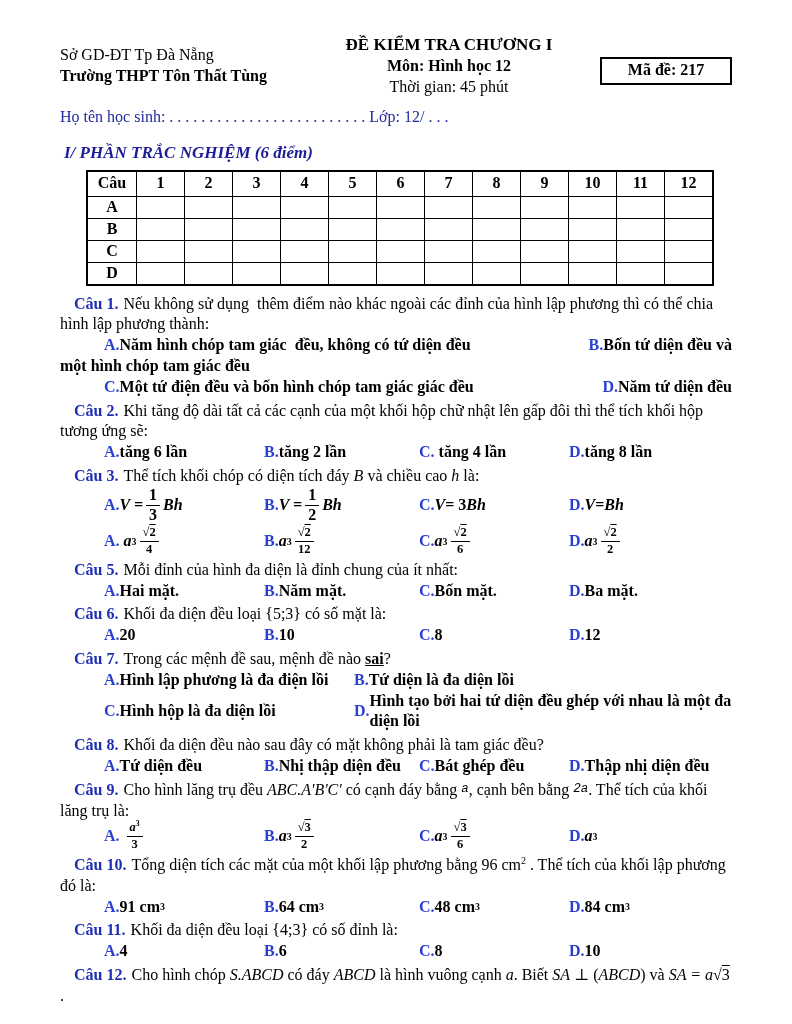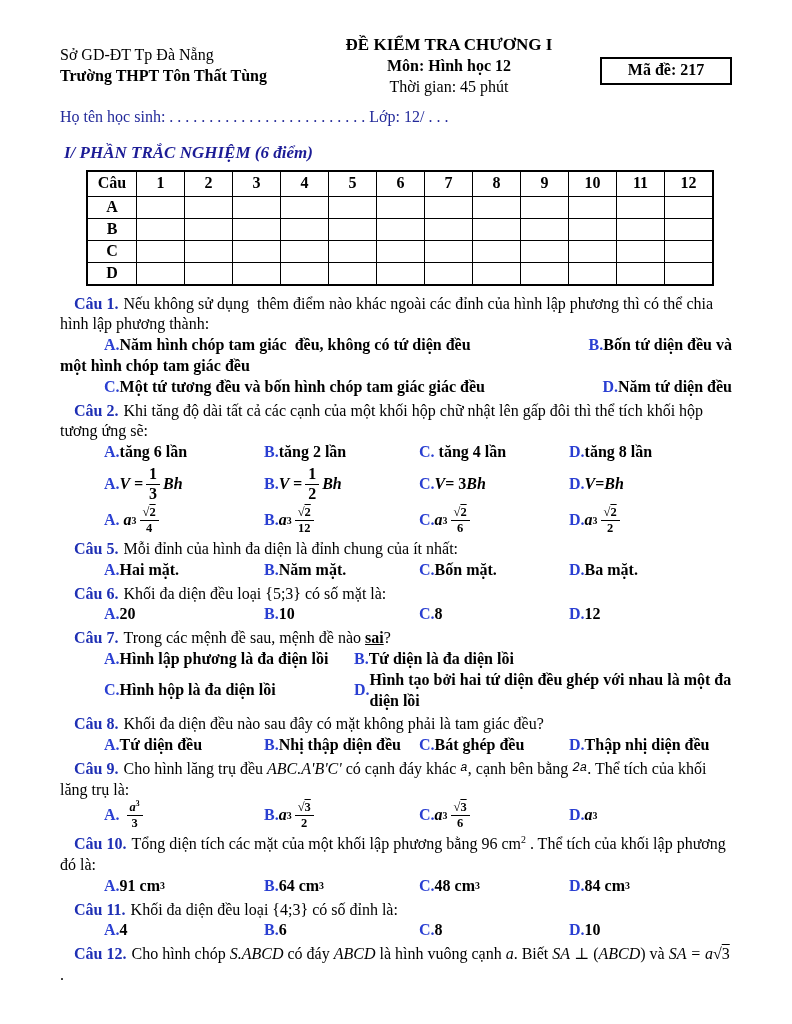--- a/index.html
+++ b/index.html
@@ -183,21 +183,21 @@
           <span class="opt-cell" style="flex: 1 1 0%;">
             <span class="opt-text">
               <span>một hình chóp tam giác đều</span>
             </span>
           </span>
         </div>
         <div class="opt-row ind">
           <span class="opt-cell" style="flex: 1 1 0%;">
             <span class="opt-letter">C.</span>
             <span class="opt-text" style="white-space: normal;">
-              <span>Một tứ tương đều và bốn hình chóp tam giác giác đều</span>
+              <span>Một tứ điện đều và bốn hình chóp tam giác giác đều</span>
             </span>
           </span>
           <span class="opt-cell">
             <span class="opt-letter">D.</span>
             <span class="opt-text" style="white-space: normal;">
               <span>Năm tứ diện đều</span>
             </span>
           </span>
         </div>
       </div>
@@ -224,20 +224,21 @@
           </span>
           <span class="opt-cell" style="flex: 1 1 0%;">
             <span class="opt-letter">D.</span>
             <span class="opt-text">
               <span>tăng 8 lần</span>
             </span>
           </span>
         </div>
       </div>
       <div class="q">
+        <p class="q-text"><span class="q-label">Câu 3.</span><span>Thể tích khối chóp có diện tích đáy </span><span class="mi">B</span><span> và chiều cao </span><span class="mi">h</span><span> là:</span></p>
         <div class="opt-row ind">
           <span class="opt-cell" style="width: 160px;">
             <span class="opt-letter">A.</span>
             <span class="opt-text">
               <span class="mi">V =</span>
               <span class="frac">
                 <span class="fn"><span>1</span></span>
                 <span class="fd"><span>3</span></span>
               </span>
               <span class="mi">Bh</span>
@@ -433,21 +434,21 @@
           </span>
           <span class="opt-cell" style="flex: 1 1 0%;">
             <span class="opt-letter">D.</span>
             <span class="opt-text">
               <span>Thập nhị diện đều</span>
             </span>
           </span>
         </div>
       </div>
       <div class="q">
-        <p class="q-text"><span class="q-label">Câu 9.</span><span>Cho hình lăng trụ đều </span><span class="mi">ABC.A'B'C'</span><span> có cạnh đáy khác </span><span class="ma">a</span><span>, cạnh bên bằng </span><span class="ma">2a</span><span>. Thể tích của khối lăng trụ là:</span></p>
+        <p class="q-text"><span class="q-label">Câu 9.</span><span>Cho hình lăng trụ đều </span><span class="mi">ABC.A'B'C'</span><span> có cạnh đáy bằng </span><span class="ma">a</span><span>, cạnh bên bằng </span><span class="ma">2a</span><span>. Thể tích của khối lăng trụ là:</span></p>
         <div class="opt-row ind">
           <span class="opt-cell" style="width: 160px;">
             <span class="opt-letter">A.</span>
             <span class="opt-text">
               <span>&nbsp;</span>
               <span class="frac small">
                 <span class="fn"><span class="mi">a</span><sup>3</sup></span>
                 <span class="fd"><span>3</span></span>
               </span>
             </span>

